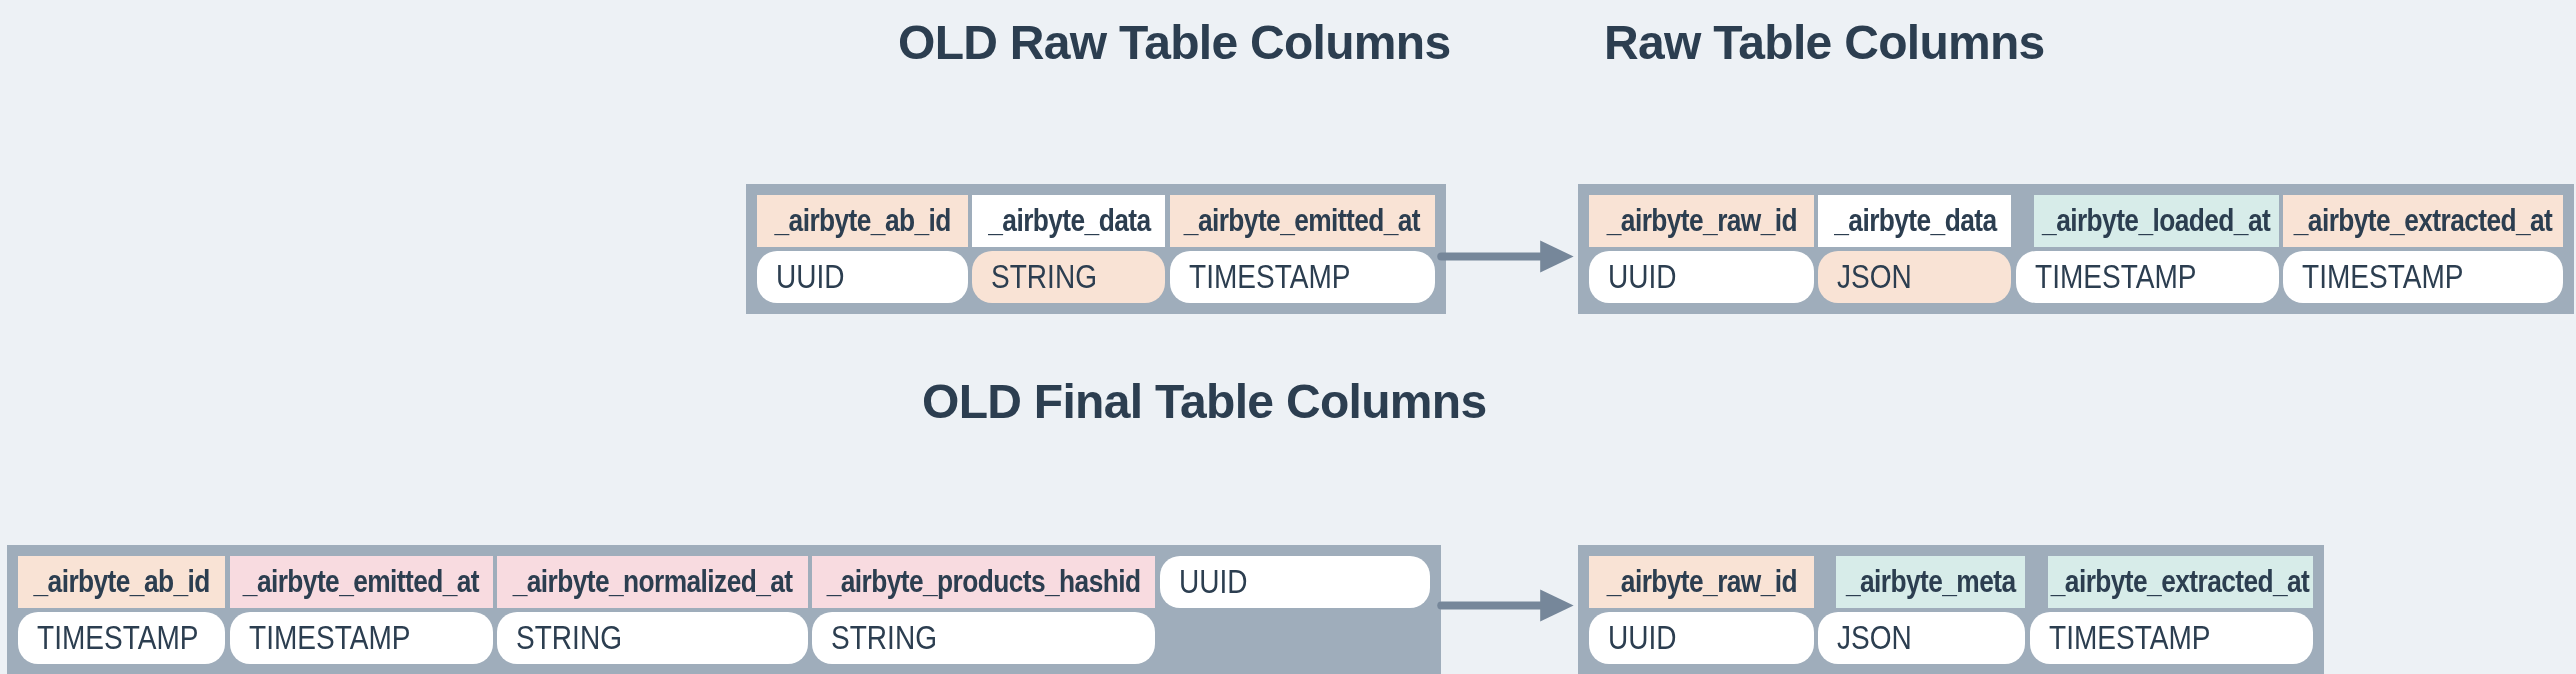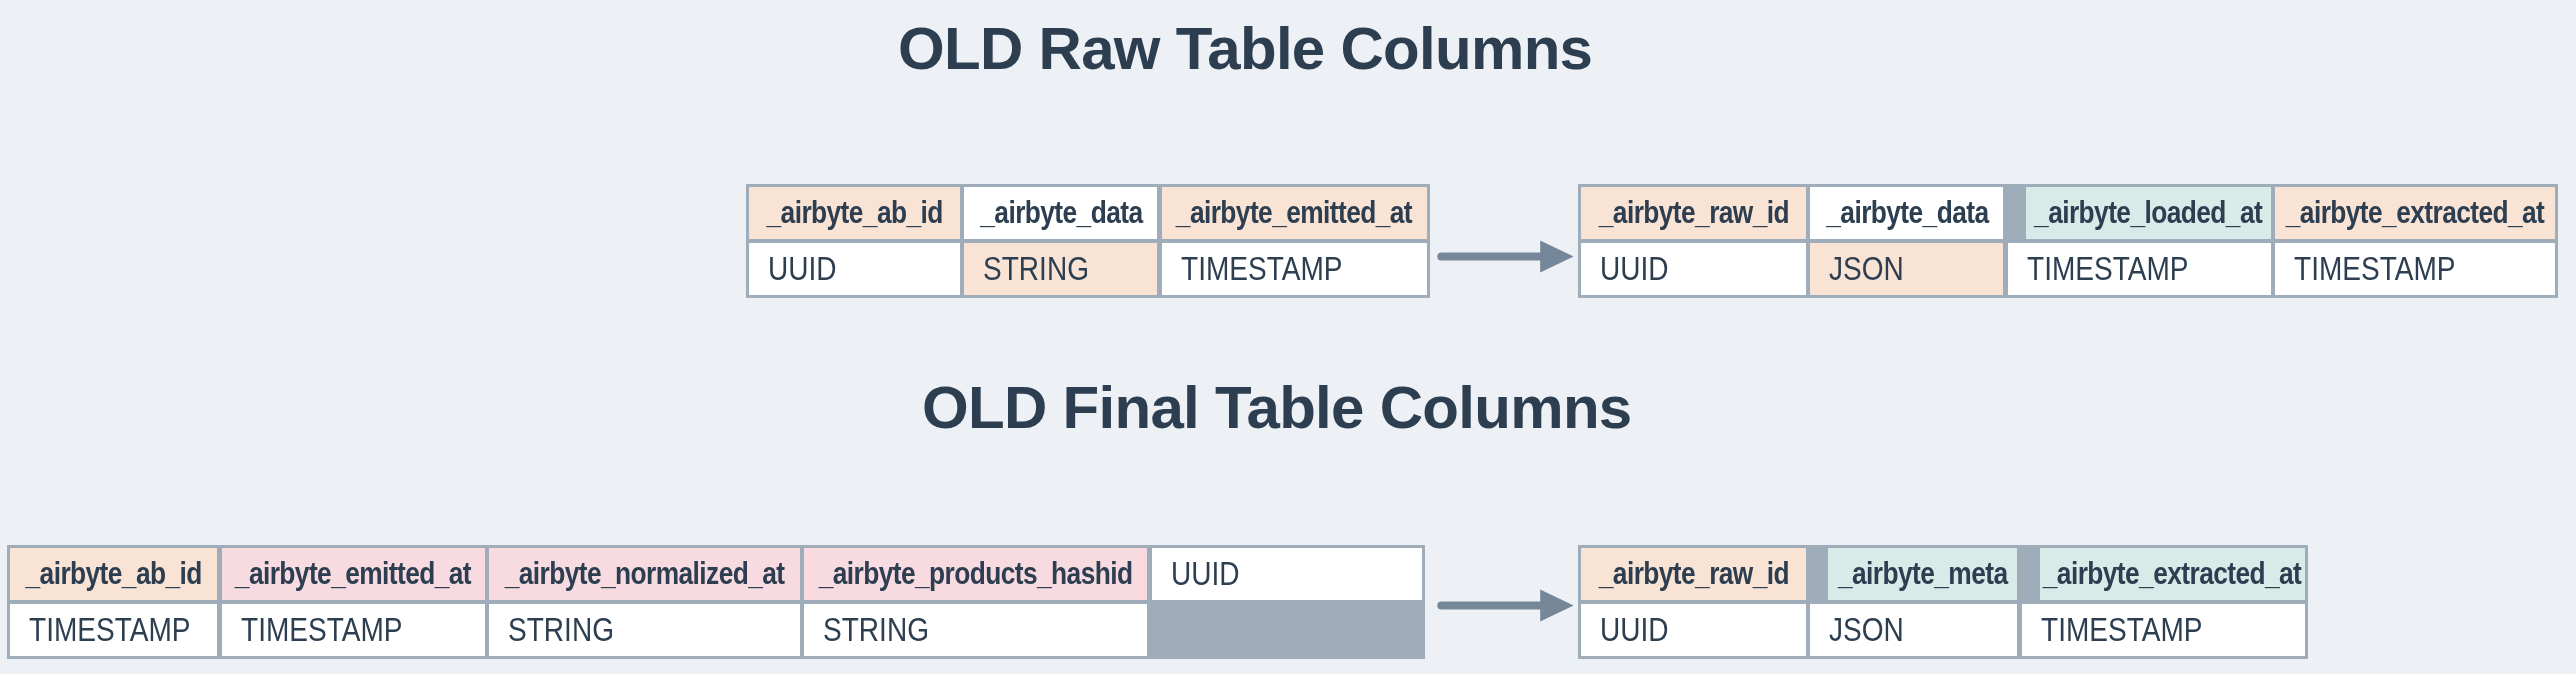--- a/index.html
+++ b/index.html
@@ -8,39 +8,39 @@
     background: var(--bg, #edf1f5);
     font-family: "Liberation Sans", sans-serif;
     overflow: hidden;
     position: relative;
   }
   .stage { position: absolute; inset: 0; }
 
   
   .diagram-title {
     position: absolute;
-    font-size: 60px;
+    font-size: 48px;
     font-weight: 700;
     letter-spacing: -0.7px;
     line-height: 1;
     color: var(--text, #2c3e50);
     white-space: nowrap;
   }
   #old-raw-title   { left: 898px; top: 19px;  }
   #raw-title       { left: 1604px; top: 19px;  }
   #old-final-title { left: 877px; top: 378px; margin-left: 45px; }
   #final-title     { left: 1571px; top: 378px; }
 
   
   .col-table {
     position: absolute;
     display: grid;
     grid-template-rows: 52px 52px;
     gap: 4.4px;
-    padding: 3px;
+    padding: 11px;
     background: var(--border, #9fadbb);
     width: max-content;
   }
   #old-raw-table   { left: 746px; top: 184px; grid-template-columns: 211px 193px 265px; }
   #raw-table       { left: 1578px; top: 184px; grid-template-columns: 225px 193px 263px 280px; }
   #old-final-table { left: 7.3px;   top: 545px; grid-template-columns: 207px 263px 311px 343px 270px; }
   #final-table     { left: 1578px; top: 545px; grid-template-columns: 225px 207px 283px; }
 
   .cell {
     display: flex;
@@ -53,20 +53,21 @@
     justify-content: center;
     font-size: 31px;
     font-weight: 700;
     letter-spacing: -0.7px;
   }
   .cell.val {
     justify-content: flex-start;
     padding-left: 19px;
     font-size: 33px;
     font-weight: 400;
+    border-radius: 20px;
   }
   .squeeze { display: inline-block; transform: scaleX(0.85); }
   .cell.val .squeeze { transform-origin: left center; }
 
   .bg-peach { background: var(--peach, #fae5d7); }
   .bg-pink  { background: var(--pink,  #f8dbe0); }
   .bg-teal  { background: var(--teal,  #d7ece9); margin-left: 18px; }
   .bg-white { background: var(--white, #ffffff); }
 
   
@@ -75,20 +76,21 @@
   #final-arrow { left: 1434px; top: 582px; }
   .arrow line    { stroke: var(--arrow, #76879a); stroke-width: 11px; stroke-linecap: round; }
   .arrow polygon { fill: var(--arrow, #76879a); }
 </style>
 </head>
 <body>
 
 <div class="stage">
 
   <div class="diagram-title" id="old-raw-title">OLD Raw Table Columns</div>
+  <div class="diagram-title" id="raw-title">Raw Table Columns</div>
   <div class="diagram-title" id="old-final-title">OLD Final Table Columns</div>
 
   <div class="col-table" id="old-raw-table">
       <div class="cell head bg-peach">
         <span class="squeeze">_airbyte_ab_id</span>
       </div>
       <div class="cell head bg-white">
         <span class="squeeze">_airbyte_data</span>
       </div>
       <div class="cell head bg-peach">

